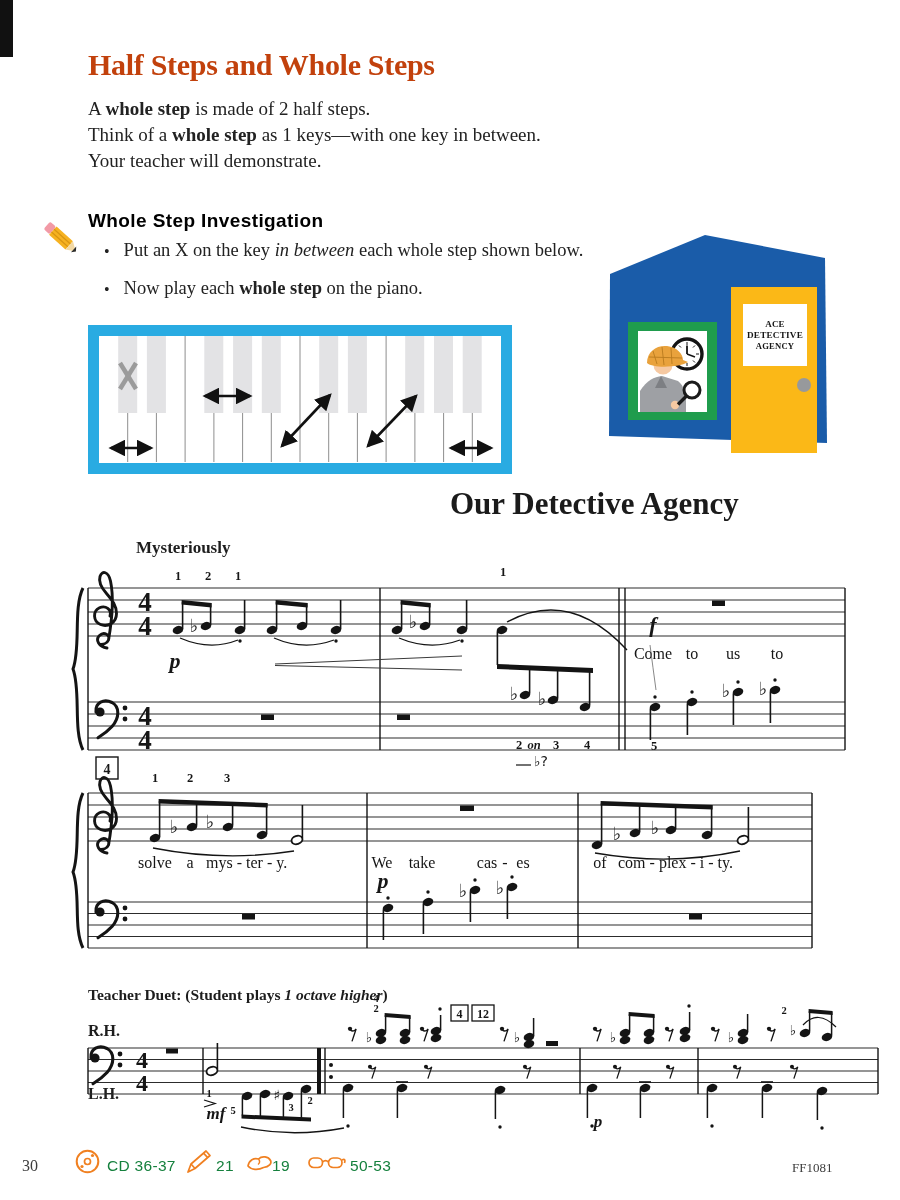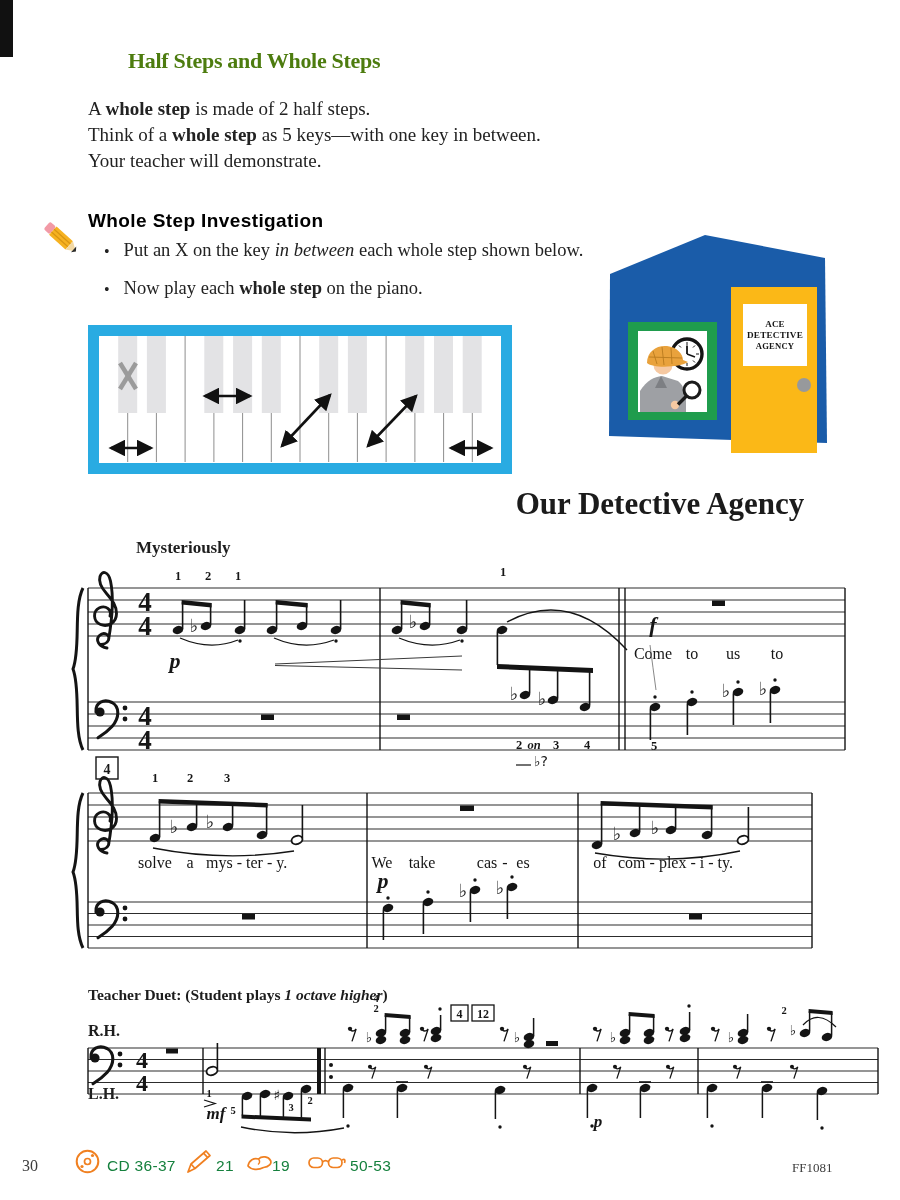--- a/index.html
+++ b/index.html
@@ -1,28 +1,28 @@
 <!DOCTYPE html>
 <html><head>
 <meta charset="utf-8">
 <style>
   html,body{margin:0;padding:0;background:#e8e8e8;}
   .page{position:relative;width:900px;height:1200px;background:#ffffff;overflow:hidden;
         font-family:"Liberation Serif",serif;color:#1d1d1d;}
   .abs{position:absolute;}
   .corner-mark{left:0;top:0;width:13px;height:57px;background:#111;}
-  .title{left:88px;top:48px;font-size:22px;font-weight:bold;letter-spacing:-0.3px;color:#4d7c0f;margin-left:40px;}
+  .title{left:88px;top:48px;font-size:30px;font-weight:bold;letter-spacing:-0.3px;color:#c2410c;}
   .intro{left:88px;top:96px;font-size:19px;line-height:26px;color:#222;}
   .inv-head{left:88px;top:210px;font-family:"Liberation Sans",sans-serif;font-weight:bold;
             font-size:19px;letter-spacing:.4px;color:#000000;}
   .bullets{left:104px;top:240px;font-size:18.5px;color:#222;}
   .bullet-row{display:flex;gap:14px;margin-bottom:14px;}
   .bullet-dot{font-size:16px;line-height:24px;}
   .kbd-frame{left:88px;top:325px;width:402px;height:127px;border:11px solid #29ABE2;background:#fff;}
-  .song-title{left:450px;top:486px;width:420px;text-align:center;font-size:31px;font-weight:bold;color:#1b1b1b;}
+  .song-title{left:450px;top:486px;width:420px;text-align:left;font-size:31px;font-weight:bold;color:#1b1b1b;}
   .tempo{left:136px;top:538px;font-size:17px;font-weight:bold;}
   .duet-label{left:88px;top:986px;font-size:15.5px;font-weight:bold;}
   .rh{left:88px;top:1022px;font-size:16px;font-weight:bold;}
   .lh{left:88px;top:1085px;font-size:16px;font-weight:bold;}
   .footer-num{font-family:"Liberation Serif",serif;font-size:16px;color:#3c3c3c;}
   .footer-item{font-family:"Liberation Sans",sans-serif;font-size:15.5px;color:#15803d;letter-spacing:.3px;}
   .catalog{left:792px;top:1160px;font-size:13px;color:#3c3c3c;}
   svg text{font-family:"Liberation Serif",serif;fill:#161616;}
   .fing{font-weight:bold;font-size:12.5px;text-anchor:middle;}
   .sfing{font-weight:bold;font-size:10.5px;text-anchor:middle;}
@@ -41,21 +41,21 @@
 <body>
 
 <div class="page">
 
   <div class="abs corner-mark"></div>
 
   <div class="abs title">Half Steps and Whole Steps</div>
 
   <div class="abs intro">
     <div><span>A </span><b>whole step</b><span> is made of 2 half steps.</span></div>
-    <div><span>Think of a </span><b>whole step</b><span> as 5 keys—with one key in between.</span></div>
+    <div><span>Think of a </span><b>whole step</b><span> as 1 keys—with one key in between.</span></div>
     <div>Your teacher will demonstrate.</div>
   </div>
 
   <svg class="abs" style="left:38px;top:216px" width="46" height="44" viewBox="0 0 46 44">
     <g transform="rotate(42 23 22)">
       <rect x="4" y="17" width="8" height="10" rx="2" fill="#F29AA6"></rect>
       <rect x="12" y="16.4" width="22" height="11.2" fill="#F6B221"></rect>
       <line x1="12" y1="20.1" x2="34" y2="20.1" stroke="#D89512" stroke-width="1.2"></line>
       <line x1="12" y1="23.9" x2="34" y2="23.9" stroke="#D89512" stroke-width="1.2"></line>
       <polygon points="34,16.4 43,22 34,27.6" fill="#F3D9A4"></polygon>

